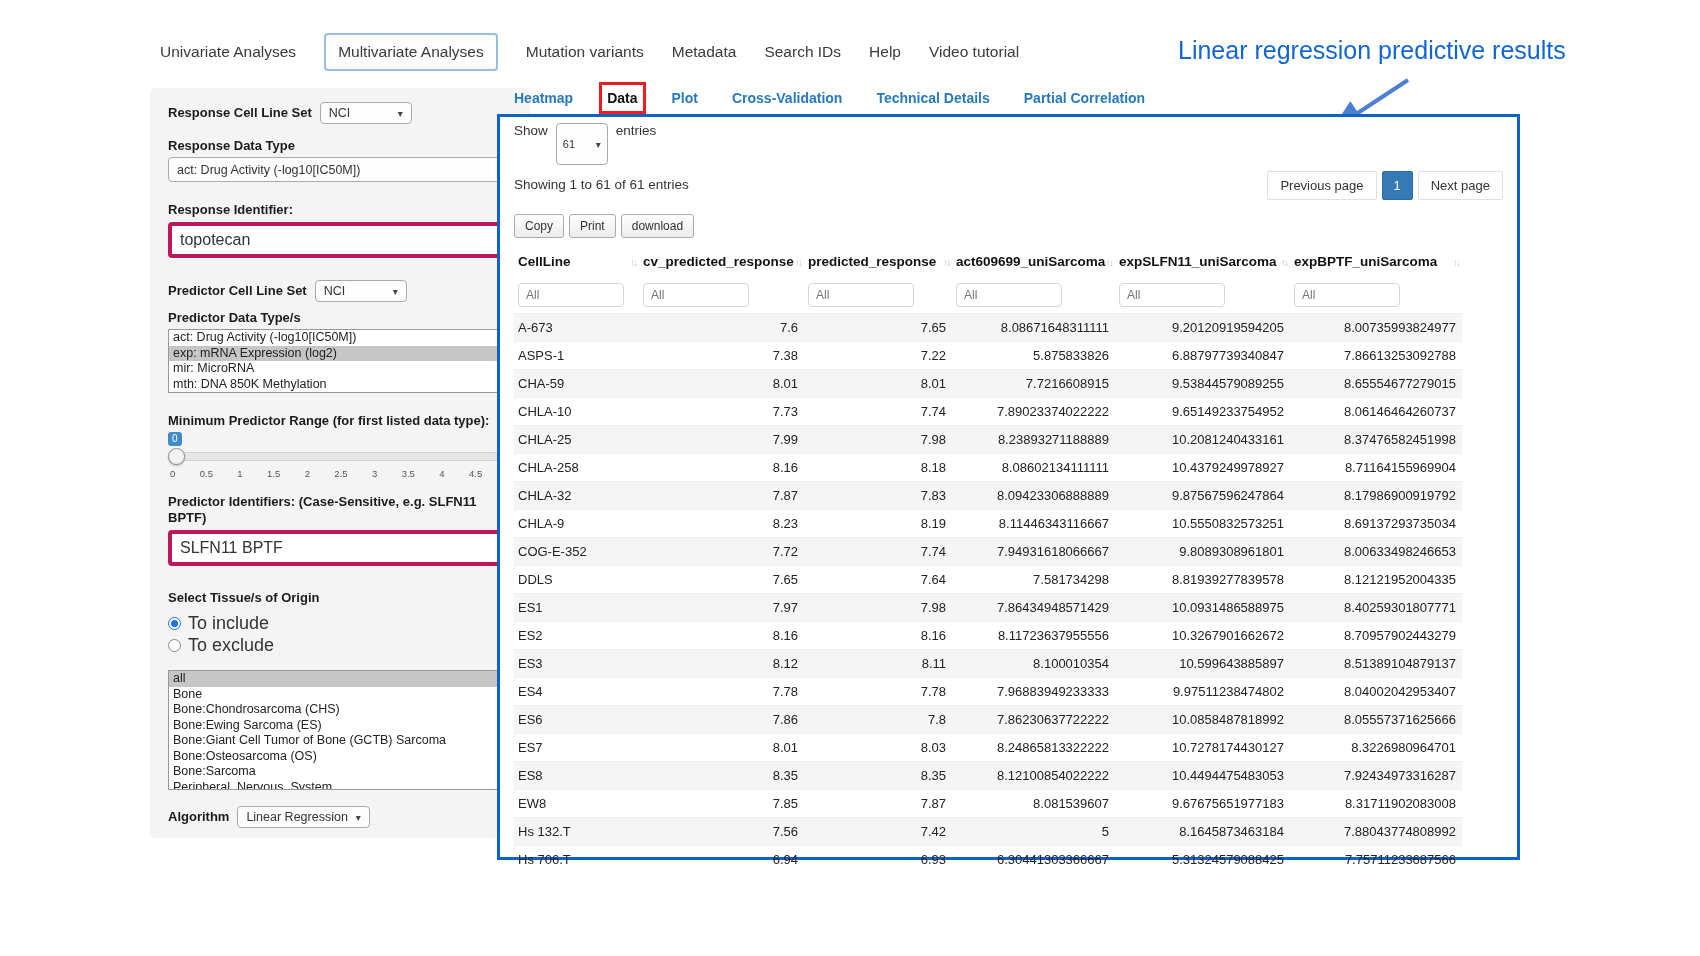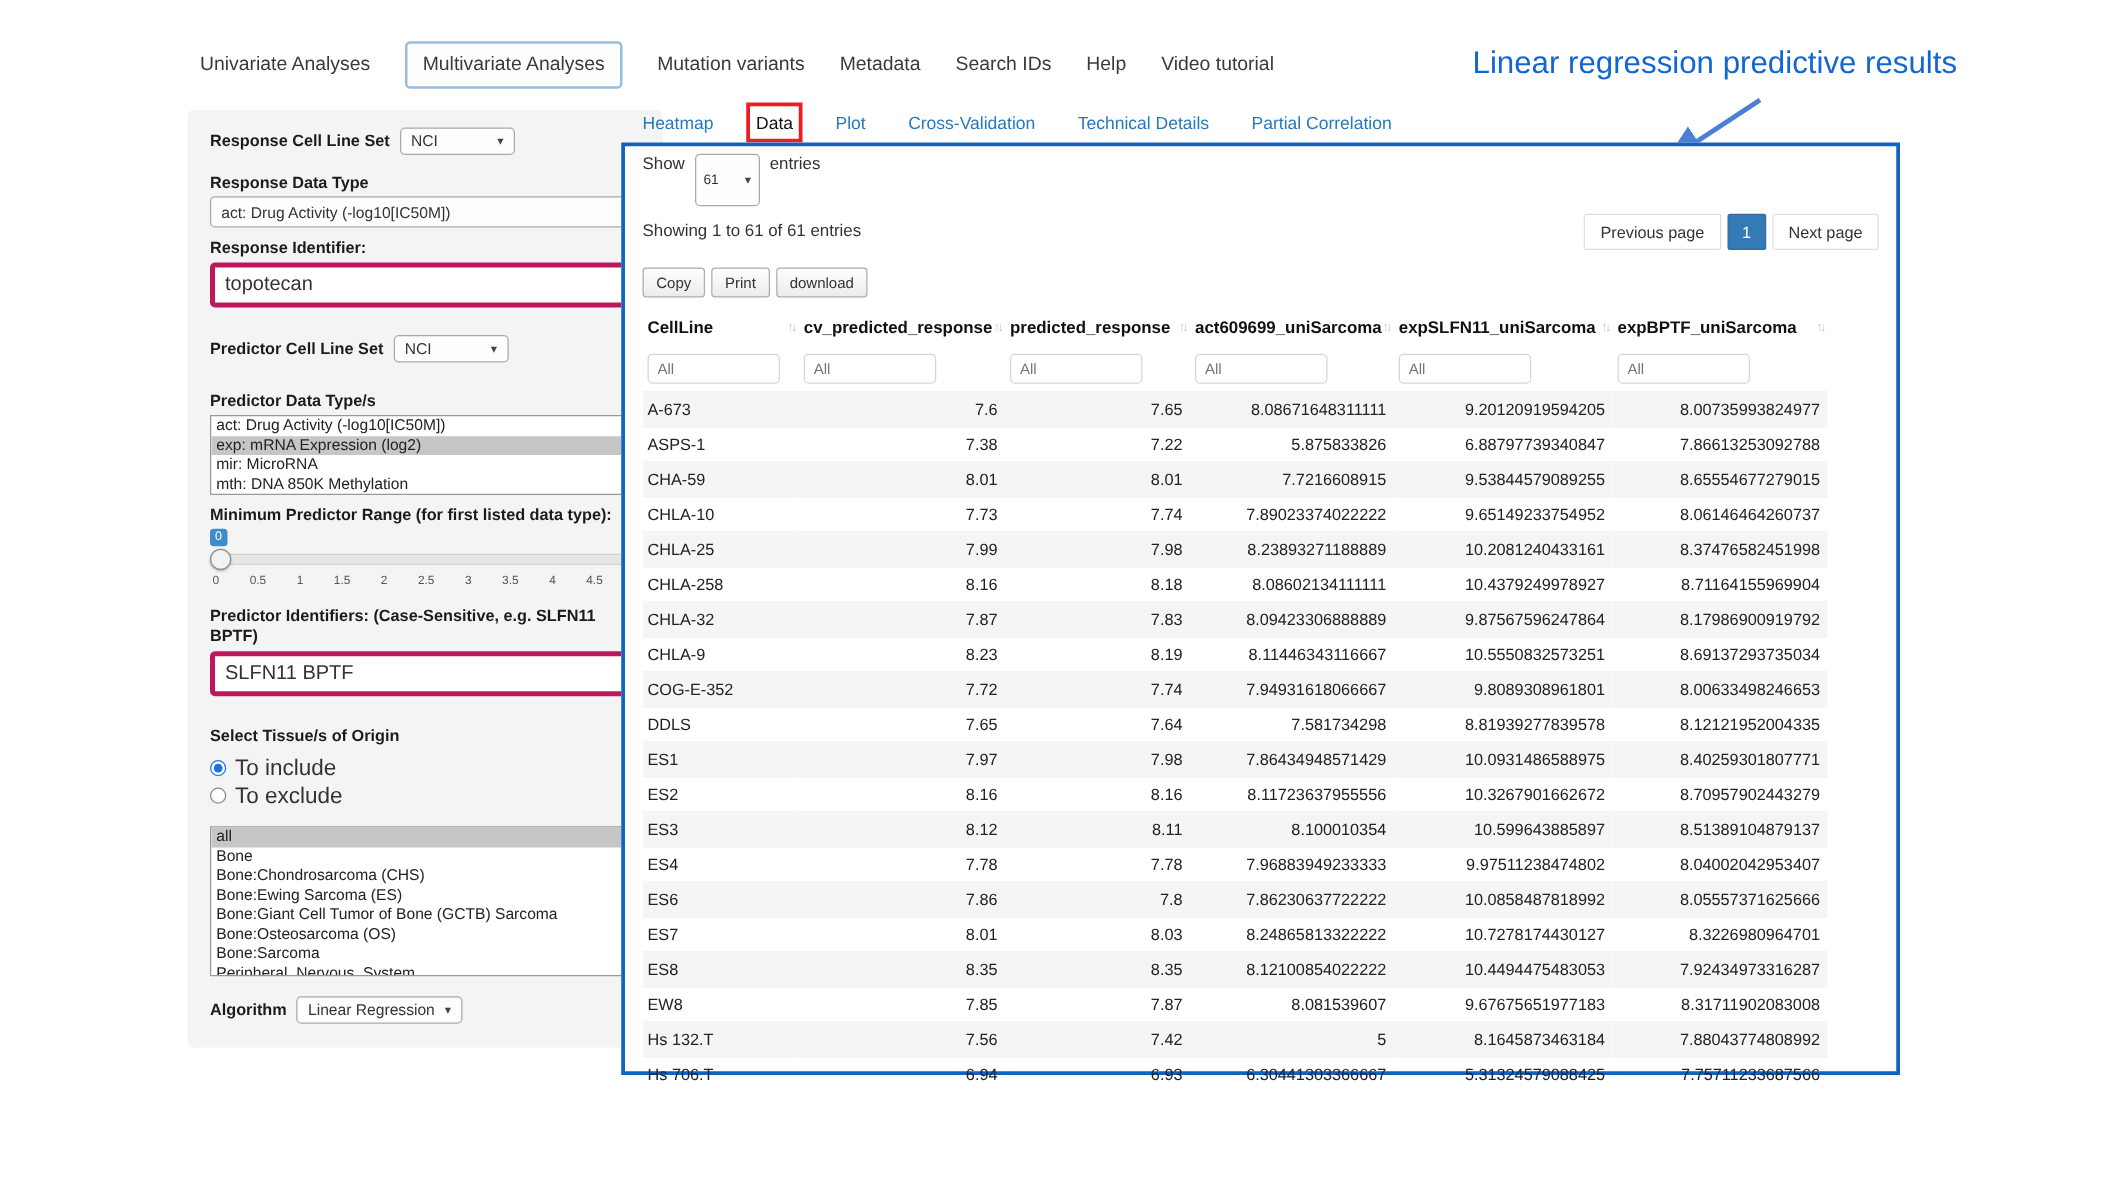--- a/index.html
+++ b/index.html
@@ -22,42 +22,42 @@
   .sidebar { position: absolute; left: 150px; top: 88px; width: 380px; height: 750px; background: #f4f4f4; border-radius: 5px; padding: 14px 18px; font-size: 13px; }
   .slabel { font-weight: bold; color: #1b1b1b; line-height: 16px; }
   .inline-row { display: flex; align-items: center; gap: 8px; }
   .selectbox { display: inline-flex; align-items: center; justify-content: space-between; gap: 8px; border: 1px solid #a9a9a9; border-radius: 4px; background: #fdfdfd; padding: 3px 8px; font-size: 12.5px; min-width: 92px; cursor: pointer; }
   .selectbox .chev { font-size: 10px; color: #444; }
   .selectbox.full { display: flex; width: 100%; height: 25px; }
   .textinput { width: 100%; border: 4px solid #be185d; border-radius: 4px; padding: 5px 8px; font-size: 16px; background: #fff; color: #333; font-family: inherit; }
   .listbox { width: 100%; border: 1px solid #989898; background: #fff; overflow: hidden; }
   .listbox .opt { font-size: 12.5px; line-height: 15.5px; padding: 0 4px; white-space: nowrap; cursor: pointer; color: #222; }
   .listbox .opt.sel { background: #c6c6c6; }
-  .mb3{margin-bottom:3px}.mb4{margin-bottom:4px}.mb6{margin-bottom:6px}.mb8{margin-bottom:8px}.mb12{margin-bottom:23px}.mb14{margin-bottom:14px}.mb16{margin-bottom:16px}
+  .mb3{margin-bottom:3px}.mb4{margin-bottom:4px}.mb6{margin-bottom:6px}.mb8{margin-bottom:20px}.mb12{margin-bottom:8px}.mb14{margin-bottom:14px}.mb16{margin-bottom:16px}
   .mb22{margin-bottom:22px}.mb24{margin-bottom:24px}
   #predictor-listbox { height: 64px; }
   #tissue-listbox { height: 120px; }
 
   
   .slider { position: relative; height: 52px; margin-bottom: 10px; }
   .slider .badge { position: absolute; left: 0; top: 0; background: #428bca; color: #fff; font-size: 10px; line-height: 14px; padding: 0 4px; border-radius: 3px; }
   .slider .maxlabel { position: absolute; right: 0; top: 2px; font-size: 10px; color: #666; }
   .slider .track { position: absolute; left: 0; right: 0; top: 20px; height: 9px; background: #e6e6e6; border: 1px solid #d2d2d2; border-radius: 5px; }
   .slider .handle { position: absolute; left: 0; top: 16px; width: 17px; height: 17px; border-radius: 50%; background: #f2f2f2; border: 1px solid #919191; box-shadow: 0 1px 2px rgba(0,0,0,.25); cursor: pointer; }
   .slider .ticks { position: absolute; left: 2px; right: 0; top: 36px; display: flex; justify-content: space-between; font-size: 9.5px; color: #555; }
 
   
   .radio-row { display: flex; align-items: center; gap: 7px; height: 22px; cursor: pointer; }
   .rdot { width: 13px; height: 13px; border-radius: 50%; border: 1px solid #8a8a8a; background: #fff; position: relative; flex: 0 0 13px; }
   .rdot.on { border-color: #1a73e8; }
   .rdot.on::after { content: ""; position: absolute; left: 2px; top: 2px; width: 7px; height: 7px; border-radius: 50%; background: #1a73e8; }
   .rlabel { font-size: 18px; }
 
   
-  .main-tabs { position: absolute; left: 514px; top: 90px; display: flex; gap: 34px; align-items: center; font-size: 14px; color: var(--link-blue, #2779bd); }
+  .main-tabs { position: absolute; left: 514px; top: 90px; display: flex; gap: 34px; align-items: center; font-size: 14px; color: var(--link-blue, #2779bd); font-weight: bold; }
   .tab { cursor: pointer; white-space: nowrap; }
   .tab.active { color: #111; outline: 3px solid var(--highlight-red, #ec1c24); outline-offset: 5px; }
 
   
   .main-panel { position: absolute; left: 497px; top: 114px; width: 1023px; height: 746px; border: 3px solid var(--panel-border, #1262c4); background: #fff; padding: 6px 14px 0 14px; }
   .show-row { display: flex; align-items: flex-start; gap: 8px; font-size: 13.5px; }
   .selectbox.small { min-width: 52px; padding: 14px 6px; font-size: 11px; }
   .info-row { display: flex; justify-content: space-between; align-items: flex-end; margin-top: 6px; }
   .showing-text { font-size: 13.5px; align-self: flex-start; margin-top: 6px; }
   .pagination { display: flex; align-items: flex-end; gap: 5px; font-size: 13px; }

